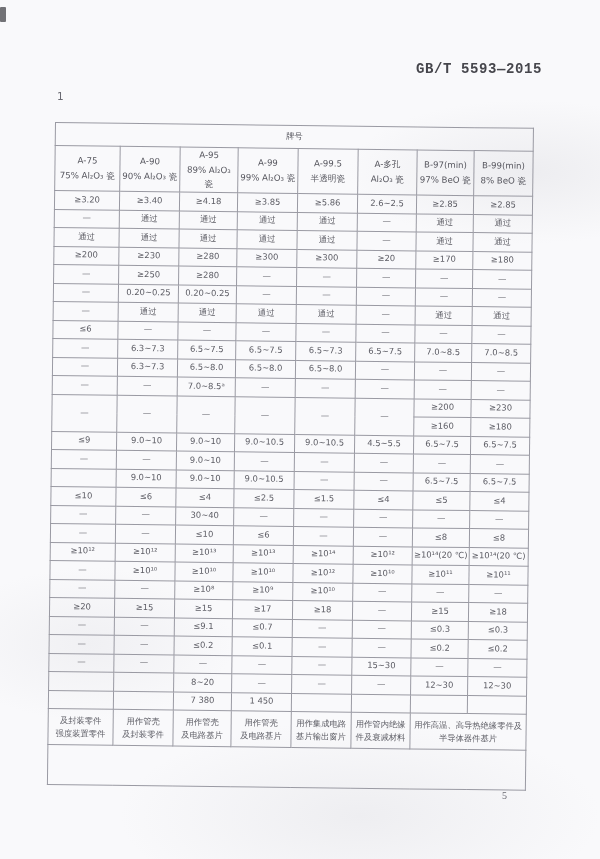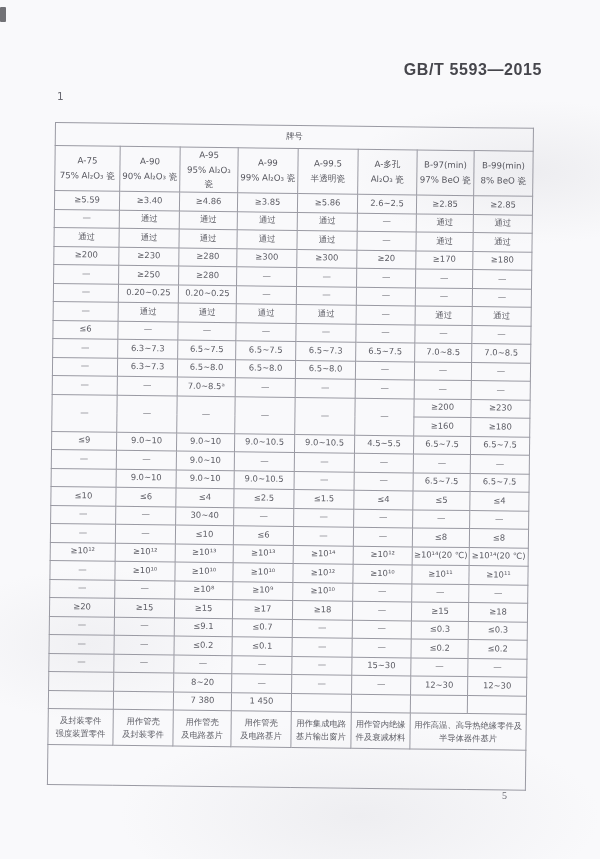--- a/index.html
+++ b/index.html
@@ -9,21 +9,21 @@
     background:
       radial-gradient(ellipse 300px 120px at 88% 20%, #ededf0 0%, rgba(237,237,240,0) 60%),
       radial-gradient(ellipse 260px 140px at 15% 75%, #f0f0f3 0%, rgba(240,240,243,0) 55%),
       radial-gradient(ellipse 400px 160px at 60% 95%, #eeeef1 0%, rgba(238,238,241,0) 60%),
       #f9f9fb;
     color:#5f5f66;
   }
   .edge-mark{position:absolute; left:0; top:7px; width:6px; height:15px; background:#44444a; opacity:.75; border-radius:1px;}
   .doc-header{
     position:absolute; top:61px; right:58px;
-    font-family:Liberation Sans, sans-serif; font-size:16px; font-weight:600;
+    font-family:Liberation Mono, monospace; font-size:14px; font-weight:600;
     letter-spacing:.6px; color:#46464c;
   }
   .fig-label{position:absolute; left:57px; top:90px; font-size:10.5px; color:#6a6a72;}
   .page-number{position:absolute; left:502px; top:790px; font-family:"Liberation Serif", serif; font-size:10px; color:#6a6a72;}
   .table-wrap{position:absolute; left:55px; top:122px; transform:rotate(0.7deg); transform-origin:0 0;}
   table.spec{border-collapse:collapse; table-layout:fixed; width:478px; border:1.4px solid #82828c; background:transparent;}
   table.spec td{
     border:0.8px solid #9a9aa3; padding:0 1px; text-align:center; vertical-align:middle;
     font-size:8.4px; line-height:1.18; color:#5c5c64; white-space:pre-line; overflow:hidden;
   }
@@ -59,38 +59,38 @@
       <thead>
           <tr class="corner-row">
             <td class="corner-cell" colspan="8">牌号</td>
           </tr>
           <tr class="head-row">
             <td>A-75
 75% Al₂O₃ 瓷</td>
             <td>A-90
 90% Al₂O₃ 瓷</td>
             <td>A-95
-95% Al₂O₃ 瓷</td>
+89% Al₂O₃ 瓷</td>
             <td>A-99
 99% Al₂O₃ 瓷</td>
             <td>A-99.5
 半透明瓷</td>
             <td>A-多孔
 Al₂O₃ 瓷</td>
             <td>B-97(min)
 97% BeO 瓷</td>
             <td>B-99(min)
 8% BeO 瓷</td>
           </tr>
         </thead>
       <tbody>
           <tr class="normal">
-            <td>≥5.59</td>
+            <td>≥3.20</td>
             <td>≥3.40</td>
-            <td>≥4.86</td>
+            <td>≥4.18</td>
             <td>≥3.85</td>
             <td>≥5.86</td>
             <td>2.6~2.5</td>
             <td>≥2.85</td>
             <td>≥2.85</td>
           </tr>
           <tr class="normal">
             <td>—</td>
             <td>通过</td>
             <td>通过</td>

